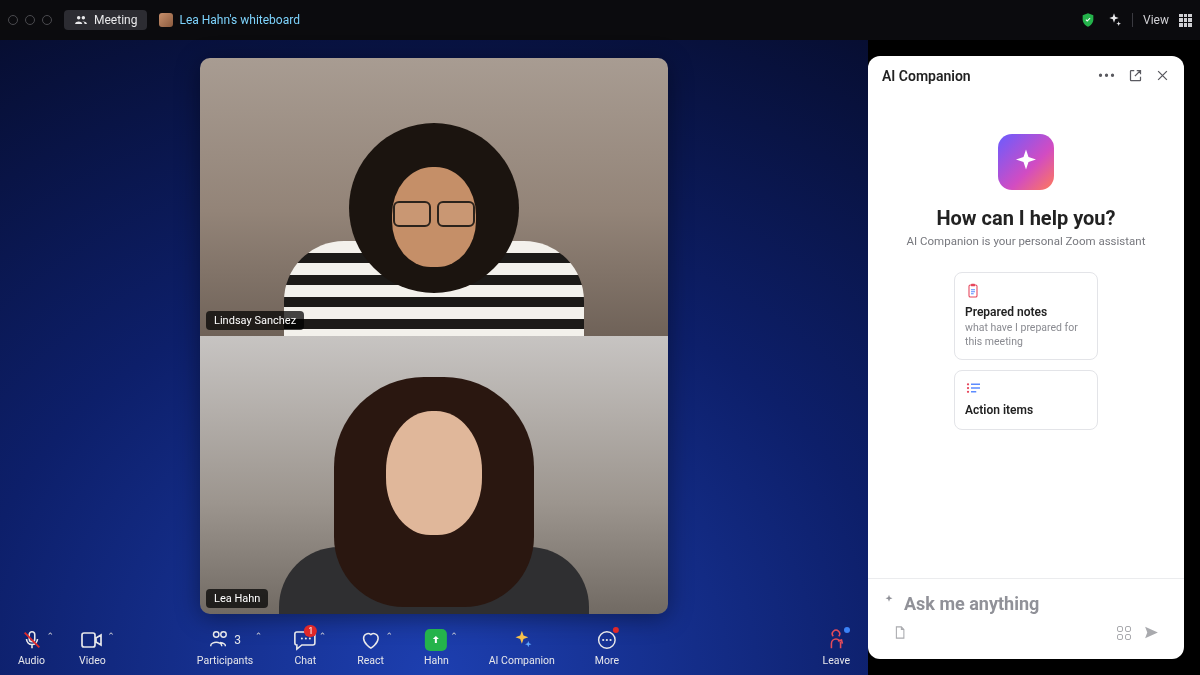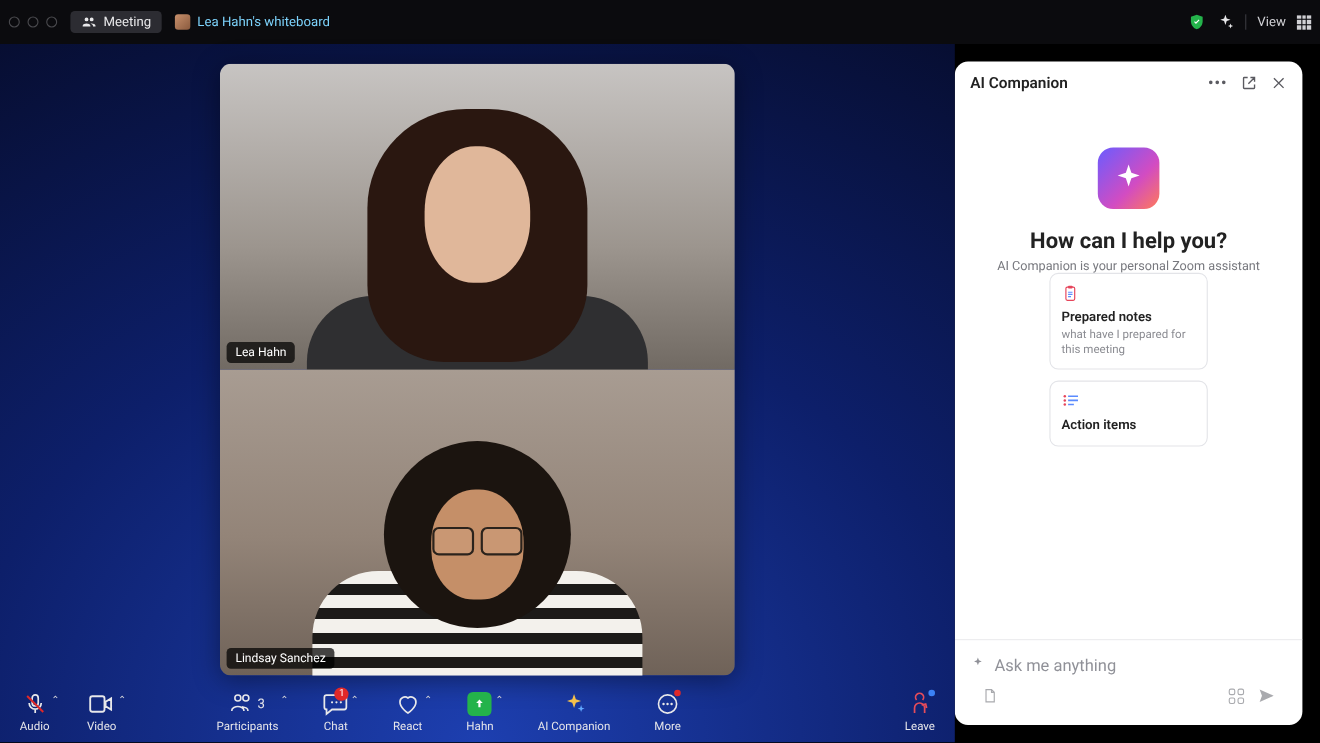--- a/index.html
+++ b/index.html
@@ -57,28 +57,28 @@
   .share-box{width:22px;height:22px;background:#24b34b;border-radius:5px;display:flex;align-items:center;justify-content:center;}
   .leave-icon svg path{stroke:#e64c5a;}
 
   
   .panel { width: 316px; background:#fff; color:#222; display:flex; flex-direction:column; margin:16px 16px 16px 0; border-radius:12px; overflow:hidden; }
   .panel-head { display:flex; align-items:center; padding:12px 14px; font-size:14px; font-weight:600;}
   .panel-head .actions{margin-left:auto;display:flex;gap:12px;color:#5a5a60;}
   .panel-body{flex:1;display:flex;flex-direction:column;align-items:center;padding:12px 14px;overflow:auto;}
   .ai-logo{width:56px;height:56px;border-radius:14px;background:linear-gradient(135deg,#6a5cff 0%, #d24cc2 60%, #ff7a59 100%);display:flex;align-items:center;justify-content:center;margin-top:26px;}
   .panel-body h2{font-size:20px;font-weight:700;margin-top:16px;}
-  .panel-body .sub{font-size:11.5px;color:#77787e;margin-top:4px;text-align:center;}
+  .panel-body .sub{font-size:11.5px;color:#77787e;margin-top:4px;margin-bottom:24px;text-align:center;}
   .cards{display:flex;flex-wrap:wrap;gap:10px;justify-content:center;}
   .card{width:144px;border:1px solid #e3e4e8;border-radius:8px;padding:10px 10px 10px 10px;cursor:pointer;}
   .card .cicon{height:16px;margin-bottom:6px;}
   .card .title{font-size:12px;font-weight:600;color:#222;margin-bottom:2px;}
   .card .desc{font-size:10.5px;color:#8a8b91;line-height:1.35;}
   .panel-input{border-top:1px solid #ebecee;padding:10px 12px 8px;}
-  .ask{display:flex;align-items:flex-start;gap:8px;font-size:15px;color:#909198;padding:4px 2px 10px;}
+  .ask{display:flex;align-items:flex-start;gap:8px;font-size:18px;color:#909198;padding:4px 2px 10px;font-weight:bold;}
   .panel-foot{display:flex;align-items:center;padding:0 12px 10px;color:#a9aaae;}
   .panel-foot .right{margin-left:auto;display:flex;gap:12px;align-items:center;}
   .sq4{width:14px;height:14px;display:grid;grid-template-columns:1fr 1fr;grid-template-rows:1fr 1fr;gap:2px;}
   .sq4 span{border:1px solid #a9aaae;border-radius:2px;}
 
   svg { display:block; }
 </style>
 </head>
 <body>
 
@@ -123,37 +123,37 @@
         <span></span>
       </div>
   </div>
 </div>
 
 <div class="main">
   <div class="video-area">
 
     <div class="video-stack">
       <div class="tile">
-        <div class="bg bg2"></div>
-        <div class="p2">
-          <div class="torso"></div>
-          <div class="hair"></div>
-          <div class="face"></div>
-        </div>
-        <div class="name-chip">Lea Hahn</div>
-      </div>
-      <div class="tile">
         <div class="bg bg1"></div>
         <div class="p1">
           <div class="torso"></div>
           <div class="hair"></div>
           <div class="face"></div>
           <div class="glasses"></div>
         </div>
         <div class="name-chip">Lindsay Sanchez</div>
+      </div>
+      <div class="tile">
+        <div class="bg bg2"></div>
+        <div class="p2">
+          <div class="torso"></div>
+          <div class="hair"></div>
+          <div class="face"></div>
+        </div>
+        <div class="name-chip">Lea Hahn</div>
       </div>
     </div>
 
     <div class="toolbar">
       <div class="group-l">
         <div class="tbtn">
           <span class="caret">⌃</span>
           <div class="icon mic-slash">
             <svg width="22" height="22" viewBox="0 0 24 24">
                 <path fill="none" stroke="#e8e8ea" stroke-width="1.7" d="M12 3a3 3 0 0 1 3 3v5a3 3 0 0 1-6 0V6a3 3 0 0 1 3-3ZM6 11a6 6 0 0 0 12 0M12 17v4"></path>

